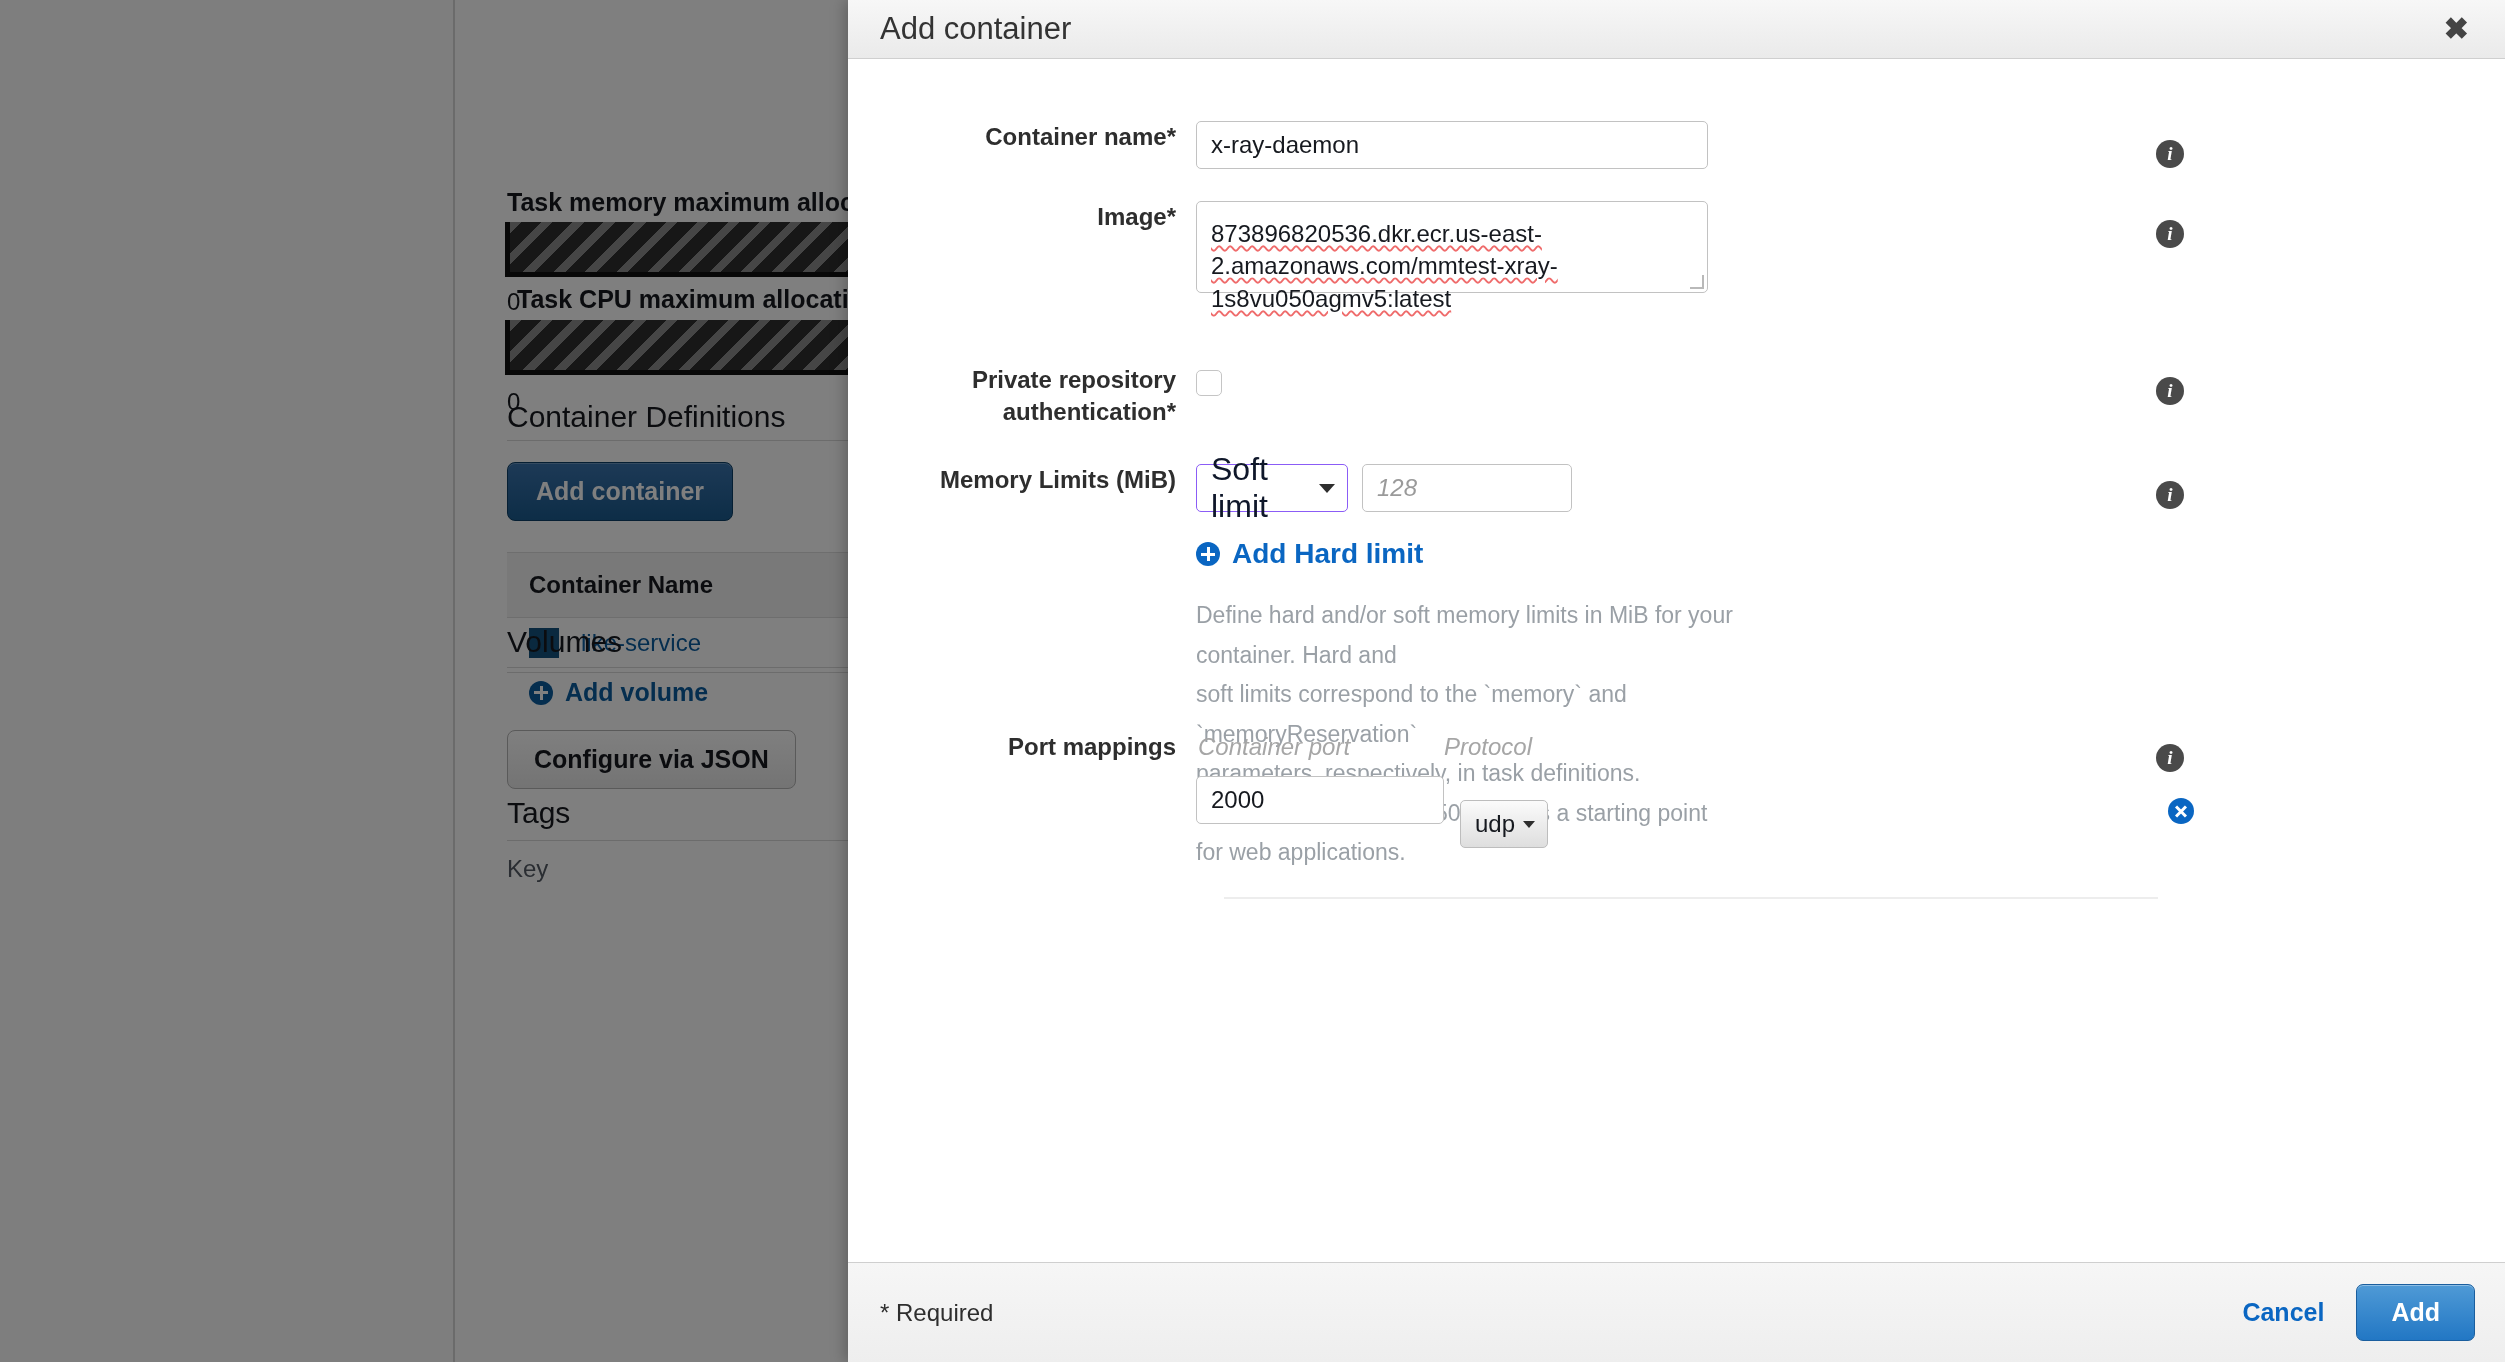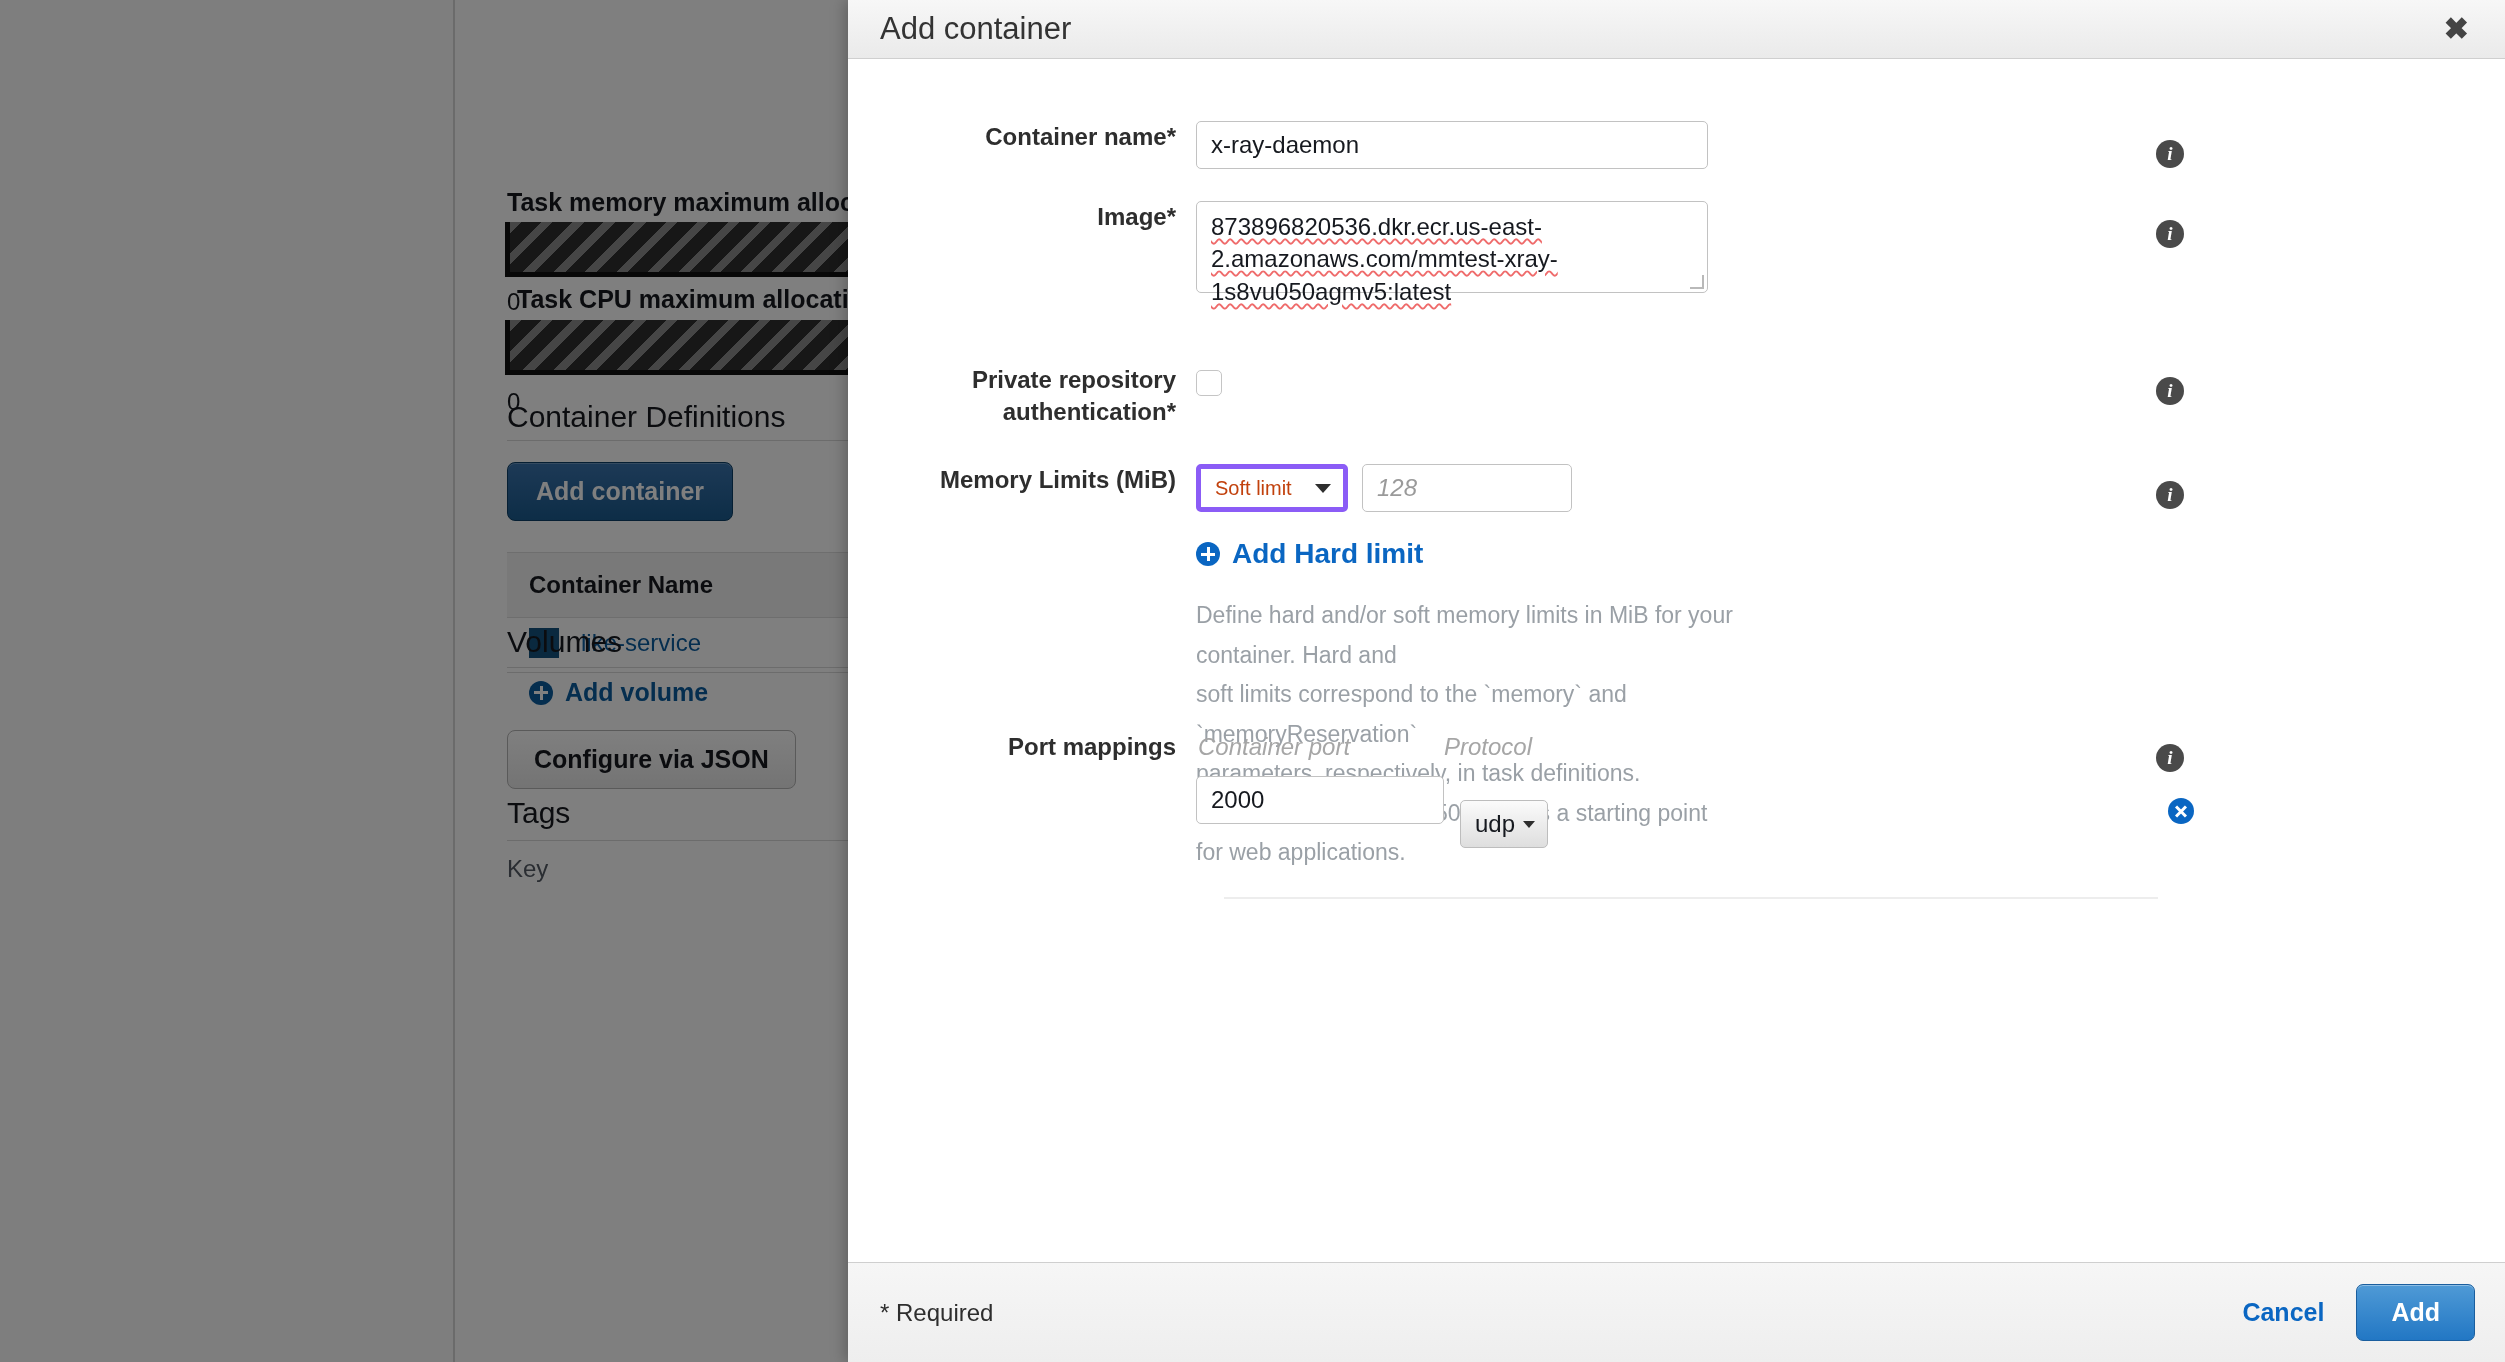--- a/index.html
+++ b/index.html
@@ -253,21 +253,21 @@
     text-decoration-thickness: 1.5px;
     text-underline-offset: 3px;
   }
   .faux-textarea {
     width: 512px;
     height: 92px;
     border: 1px solid #c2c2c2;
     border-radius: 5px;
     font-size: 24px;
     color: #16191f;
-    padding: 9px 14px;
+    padding: 16px 14px;
     line-height: 1.35;
     background: #fff;
     word-break: break-word;
     position: relative;
   }
   .faux-textarea::after {
     content: "";
     position: absolute;
     right: 3px; bottom: 3px;
     width: 12px; height: 12px;
@@ -286,25 +286,25 @@
     border-radius: 5px;
     background: #fff;
     display: inline-block;
     margin-top: 6px;
     cursor: pointer;
   }
 
   .select-btn {
     width: 152px;
     height: 48px;
-    border: 5px solid #8b5cf6;
+    border: 1px solid #8b5cf6;
     border-radius: 5px;
     background: #ffffff;
-    font-size: 20px;
-    color: #c2410c;
+    font-size: 32px;
+    color: #0f172a;
     display: inline-flex;
     align-items: center;
     justify-content: space-between;
     padding: 0 12px 0 14px;
     cursor: pointer;
     font-family: "Liberation Sans", sans-serif;
     vertical-align: top;
   }
   .caret {
     width: 0; height: 0;

